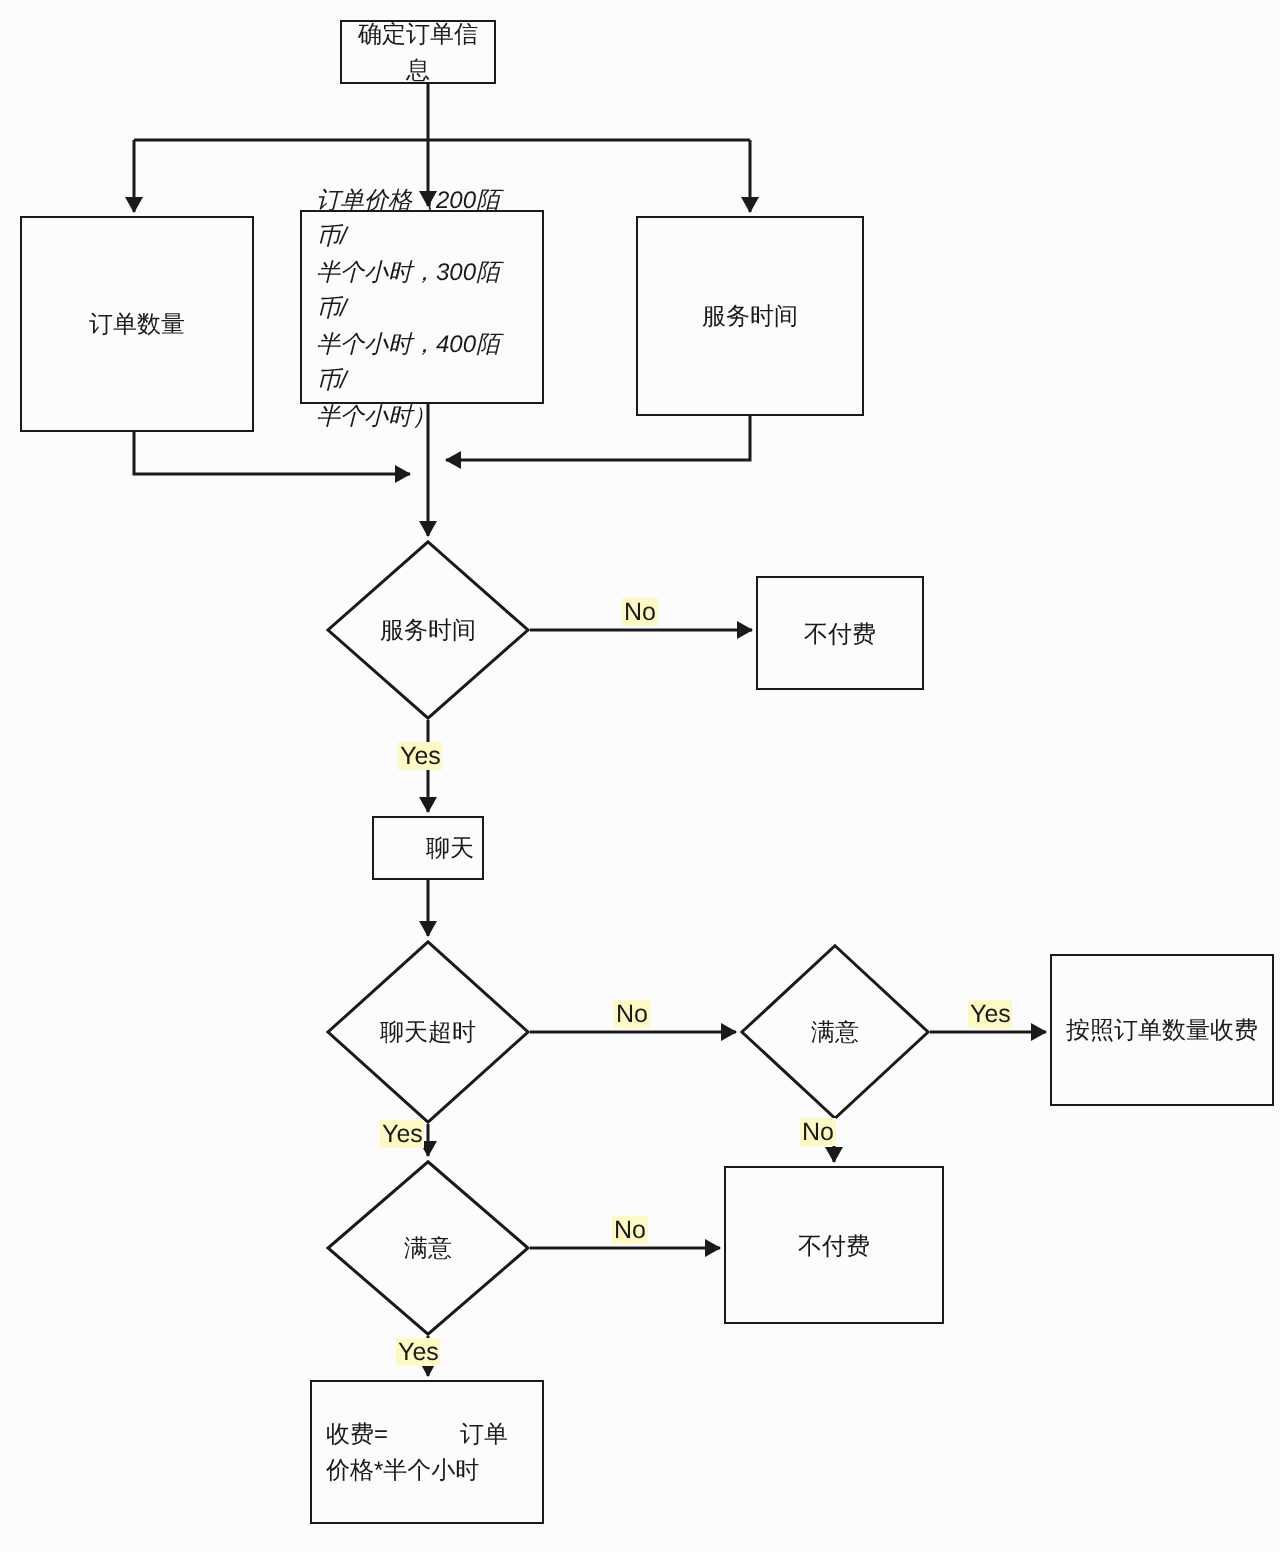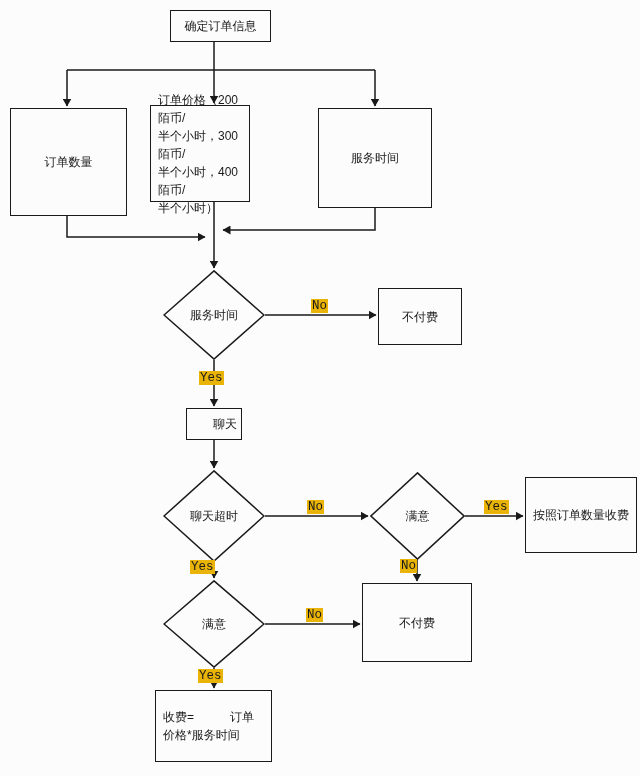--- a/index.html
+++ b/index.html
@@ -71,23 +71,22 @@
     text-align: center;
   }
   .node-label {
     white-space: pre-wrap;
   }
   .edge-label {
     position: absolute;
     z-index: 3;
     font-size: 12.5px;
     line-height: 14px;
-    background: #eab308;
+    background: #fef9c3;
     padding: 0 1px;
-    font-family: Liberation Mono, monospace;
   }
 </style>
 </head>
 <body>
 
 <div id="canvas">
 
   <svg class="connectors" width="640" height="776">
     <defs>
       <marker id="arrow" markerWidth="9" markerHeight="9" refX="7.5" refY="4.5" orient="auto" markerUnits="userSpaceOnUse">
@@ -108,29 +107,29 @@
       <path d="M214 440 V468" marker-end="url(#arrow)"></path>
       <path d="M265 516 H368" marker-end="url(#arrow)"></path>
       <path d="M465 516 H523" marker-end="url(#arrow)"></path>
       <path d="M417 560 V581" marker-end="url(#arrow)"></path>
       <path d="M214 562 V578" marker-end="url(#arrow)"></path>
       <path d="M265 624 H360" marker-end="url(#arrow)"></path>
       <path d="M214 668 V688" marker-end="url(#arrow)"></path>
     </g>
   </svg>
 
-  <div class="box" style="left:170px; top:10px; width:101px; height:32px;">
+  <div class="box" style="left:170px; top:10px; width:78px; height:32px;">
     <span class="node-label">确定订单信息</span>
   </div>
 
   <div class="box" style="left:10px; top:108px; width:117px; height:108px;">
     <span class="node-label">订单数量</span>
   </div>
 
-  <div class="box align-left" style="left:150px; top:105px; width:100px; height:97px;">
+  <div class="box align-left" style="left:150px; top:105px; width:122px; height:97px;font-style:italic;">
     <span class="node-label">订单价格（200陌币/
 半个小时，300陌币/
 半个小时，400陌币/
 半个小时）</span>
   </div>
 
   <div class="box" style="left:318px; top:108px; width:114px; height:100px;">
     <span class="node-label">服务时间</span>
   </div>
 
@@ -173,21 +172,21 @@
 
   <div class="diamond" style="left:163px; top:580px; width:102px; height:88px;">
     <svg viewBox="0 0 100 100" preserveAspectRatio="none">
       <polygon points="50,1 99,50 50,99 1,50"></polygon>
     </svg>
     <span class="node-label">满意</span>
   </div>
 
   <div class="box align-left" style="left:155px; top:690px; width:117px; height:72px;">
     <span class="node-label">收费=　　　订单
-价格*服务时间</span>
+价格*半个小时</span>
   </div>
 
   <span class="edge-label" style="left:311px; top:299px;">No</span>
   <span class="edge-label" style="left:199px; top:371px;">Yes</span>
   <span class="edge-label" style="left:307px; top:500px;">No</span>
   <span class="edge-label" style="left:484px; top:500px;">Yes</span>
   <span class="edge-label" style="left:400px; top:559px;">No</span>
   <span class="edge-label" style="left:190px; top:560px;">Yes</span>
   <span class="edge-label" style="left:306px; top:608px;">No</span>
   <span class="edge-label" style="left:198px; top:669px;">Yes</span>

